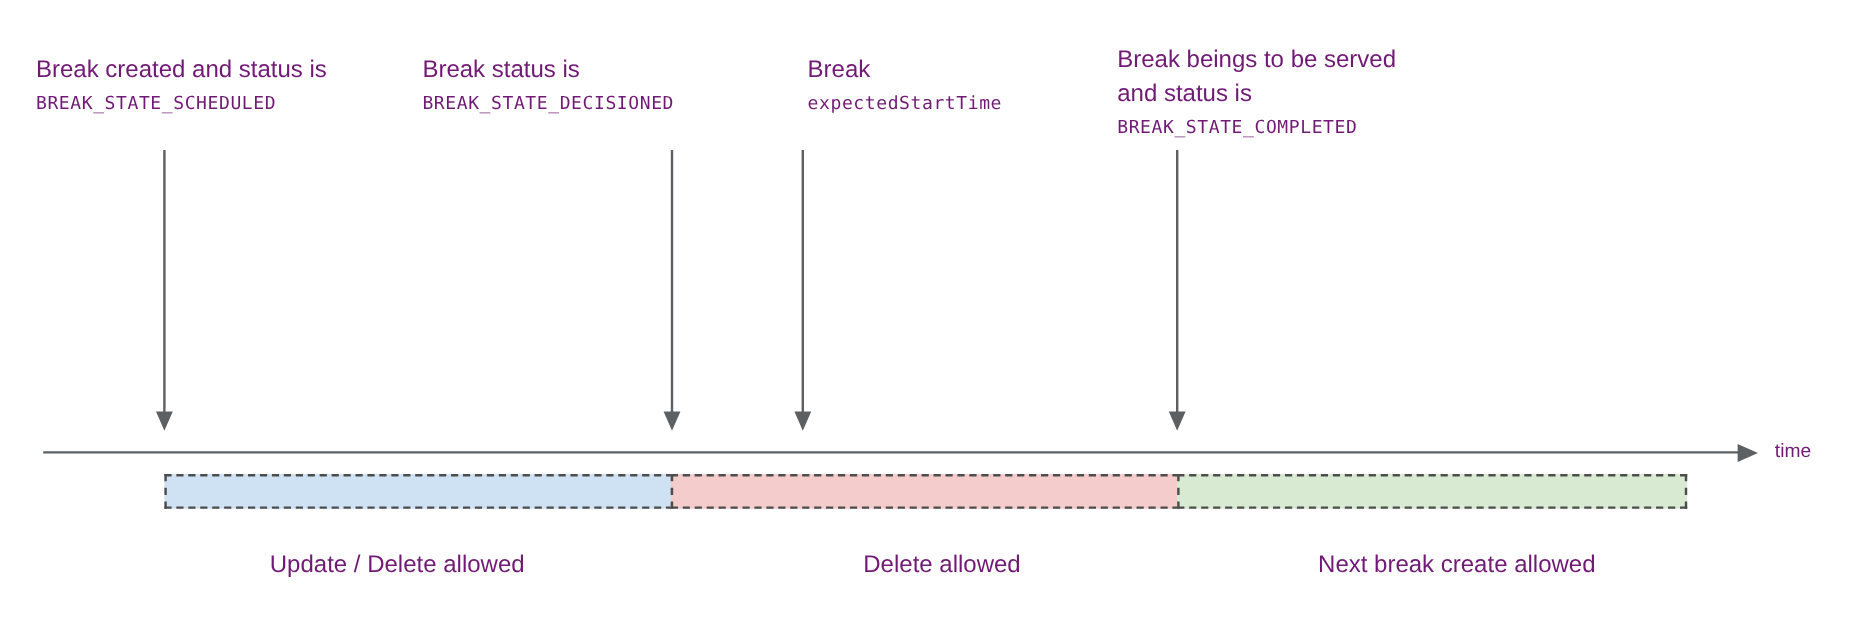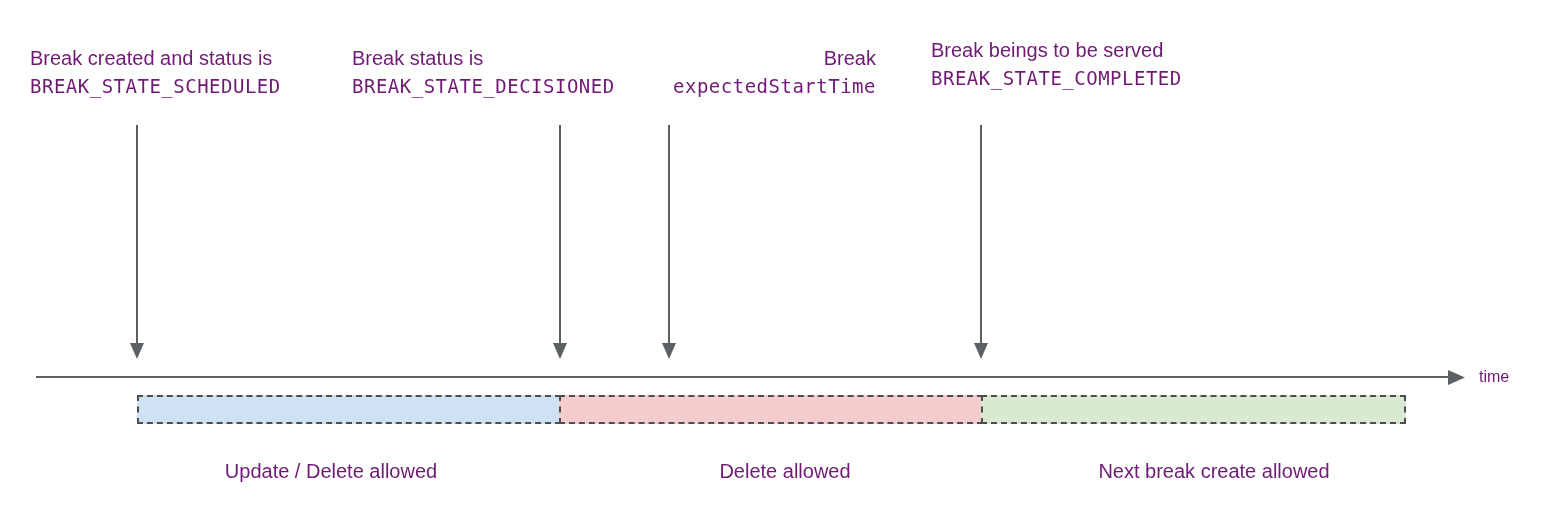--- a/index.html
+++ b/index.html
@@ -17,21 +17,21 @@
     color: #701a75;
   }
   .annotation {
     position: absolute;
     font-size: 20px;
     line-height: 28px;
     white-space: nowrap;
   }
   .annotation .code-line {
     font-family: "DejaVu Sans Mono", "Liberation Mono", monospace;
-    font-size: 19px;
+    font-size: 15px;
     letter-spacing: 0.5px;
   }
   .svg-layer {
     position: absolute;
     left: 0;
     top: 0;
     width: 1558px;
     height: 520px;
   }
   .axis-label {
@@ -74,27 +74,28 @@
   <div class="annotation" style="left:30px; top:44px;">
     <div>Break created and status is</div>
     <div class="code-line">BREAK_STATE_SCHEDULED</div>
   </div>
 
   <div class="annotation" style="left:352px; top:44px;">
     <div>Break status is</div>
     <div class="code-line">BREAK_STATE_DECISIONED</div>
   </div>
 
-  <div class="annotation" style="left:673px; top:44px;text-align:right;">
+  <div class="annotation" style="left:673px; top:44px;">
     <div>Break</div>
     <div class="code-line">expectedStartTime</div>
   </div>
 
   <div class="annotation" style="left:931px; top:36px;">
     <div>Break beings to be served</div>
+    <div>and status is</div>
     <div class="code-line">BREAK_STATE_COMPLETED</div>
   </div>
 
   <svg class="svg-layer" viewBox="0 0 1558 520" xmlns="http://www.w3.org/2000/svg">
     <g stroke="#5c6063" fill="#5c6063" stroke-width="2">
 
       <line x1="137" y1="125" x2="137" y2="344"></line>
       <polygon points="130,343 144,343 137,359" stroke="none"></polygon>
 
       <line x1="560" y1="125" x2="560" y2="344"></line>

